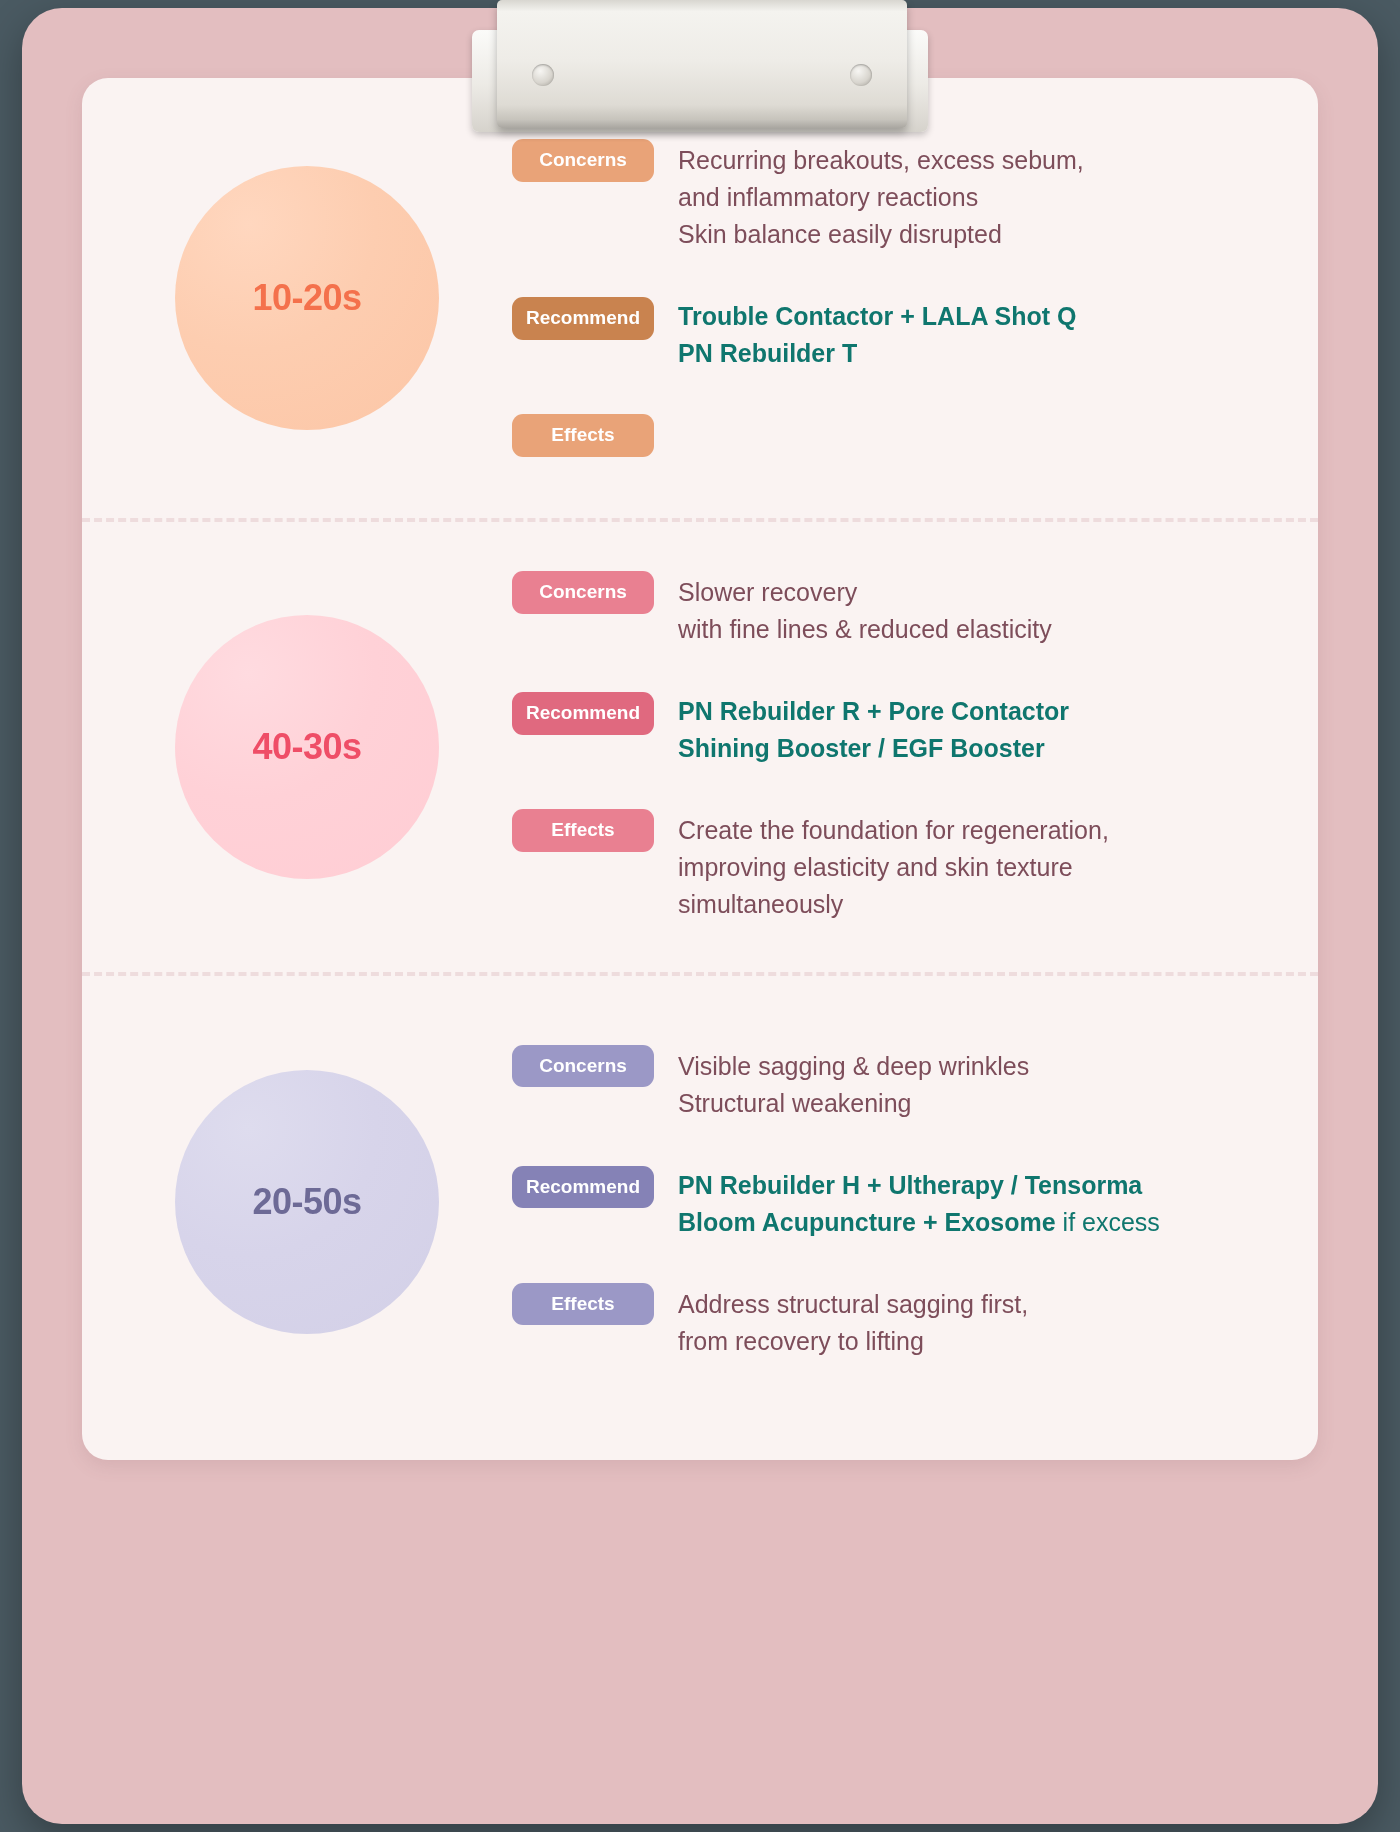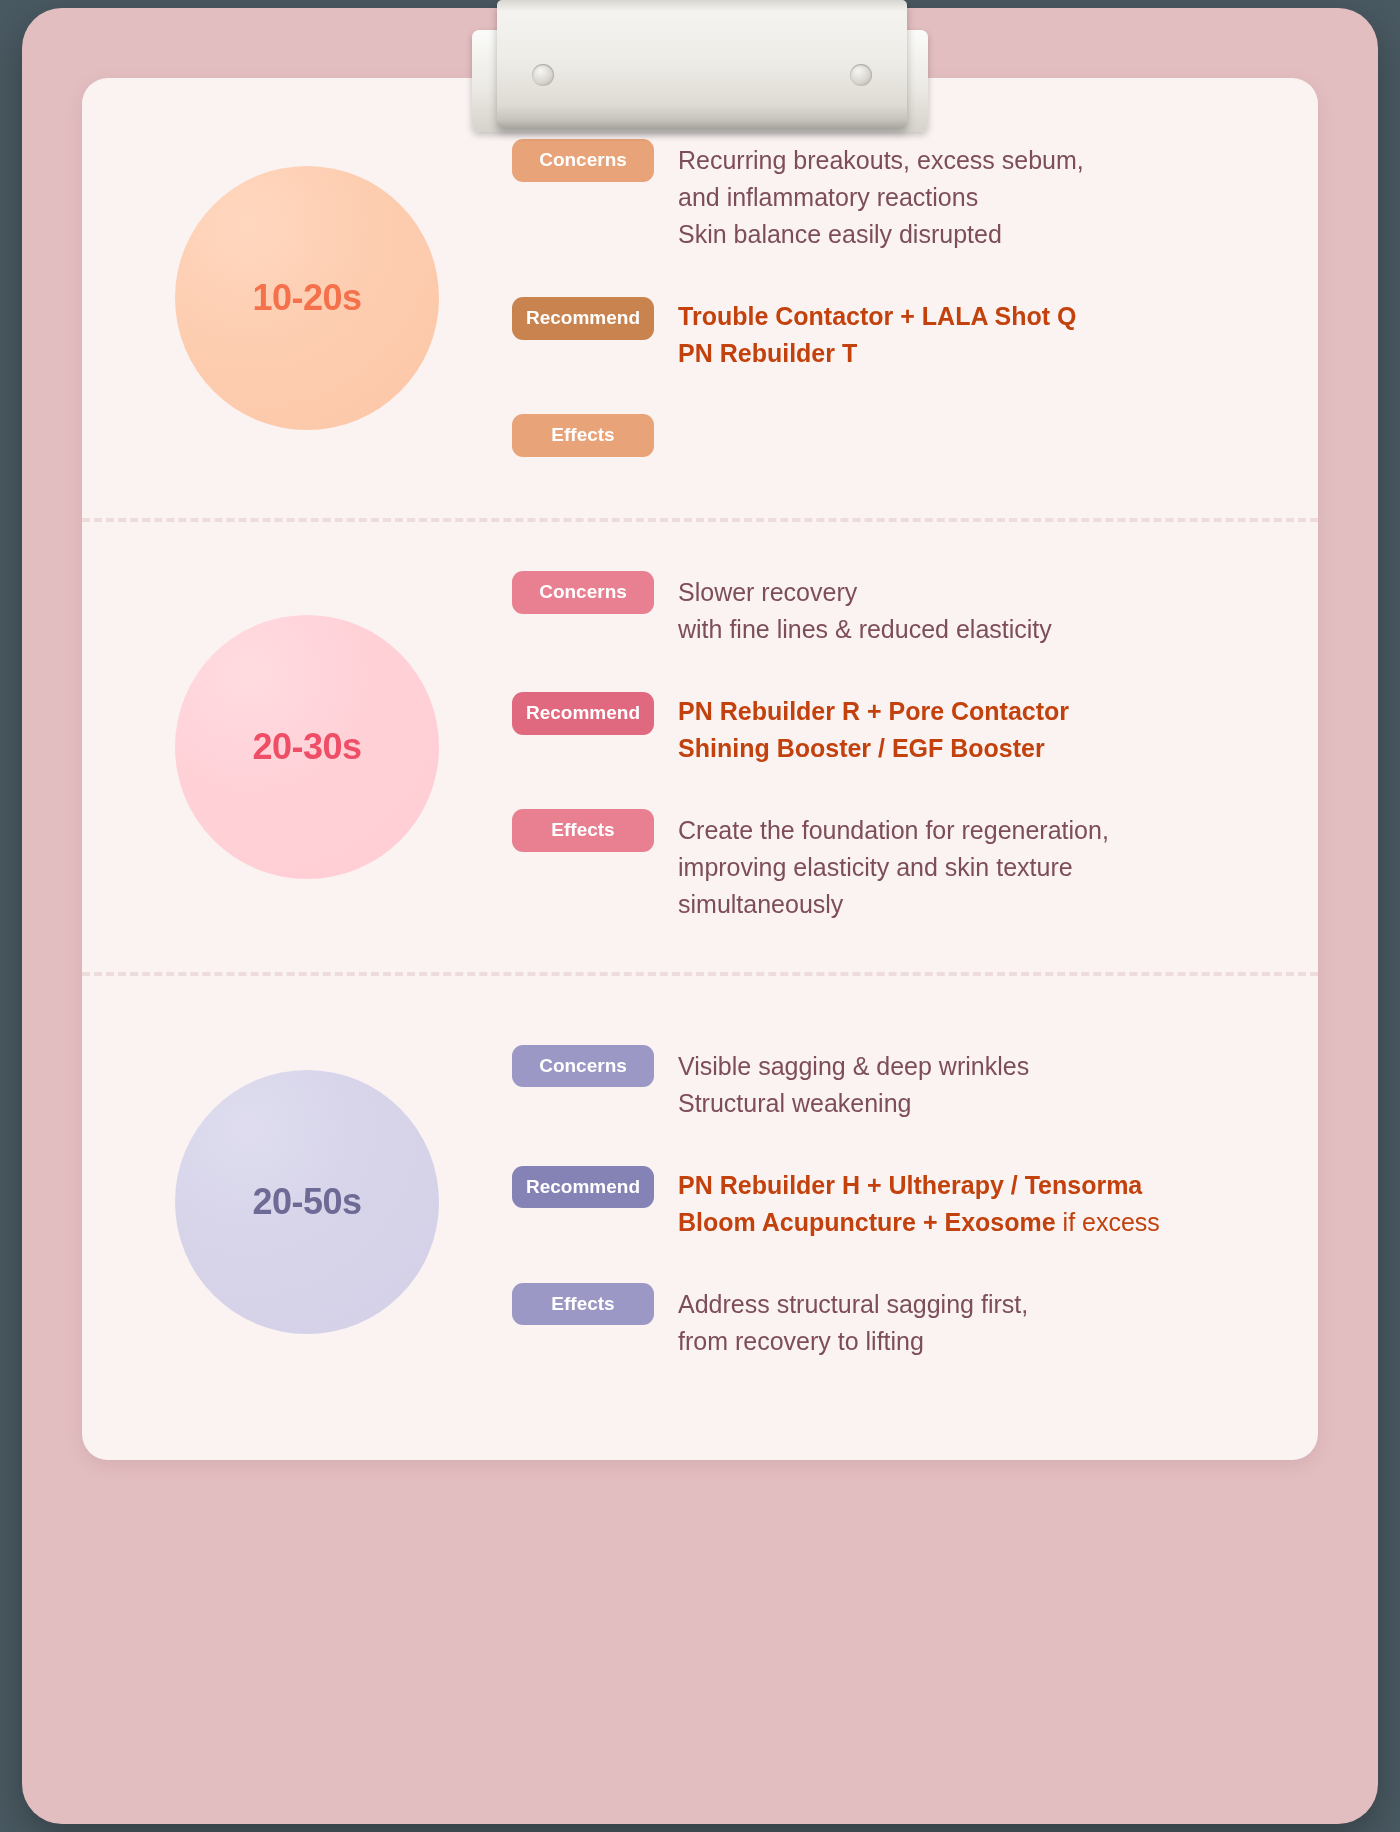--- a/index.html
+++ b/index.html
@@ -178,21 +178,21 @@
 
   .row-text {
     color: #7d4d5a;
     font-size: 25px;
     line-height: 1.48;
     padding-top: 3px;
     white-space: pre-line;
   }
   .row-text.bold {
     font-weight: 700;
-    color: #c2410c;
+    color: #0f766e;
   }
   .row-text .normal {
     font-weight: 400;
   }
 
   
   .row.rec .badge { margin-top: 2px; }
 </style>
 </head>
 <body>
@@ -224,21 +224,21 @@
           <span class="badge o-light">Effects</span>
         </div>
 
       </div>
     </div>
 
     <hr class="divider">
 
     <div class="section s2">
       <div class="circle-col">
-        <div class="circle c2">20-30s</div>
+        <div class="circle c2">40-30s</div>
       </div>
       <div class="rows-col">
 
         <div class="row">
           <span class="badge r-light">Concerns</span>
           <span class="row-text">Slower recovery
 with fine lines &amp; reduced elasticity</span>
         </div>
 
         <div class="row rec">

